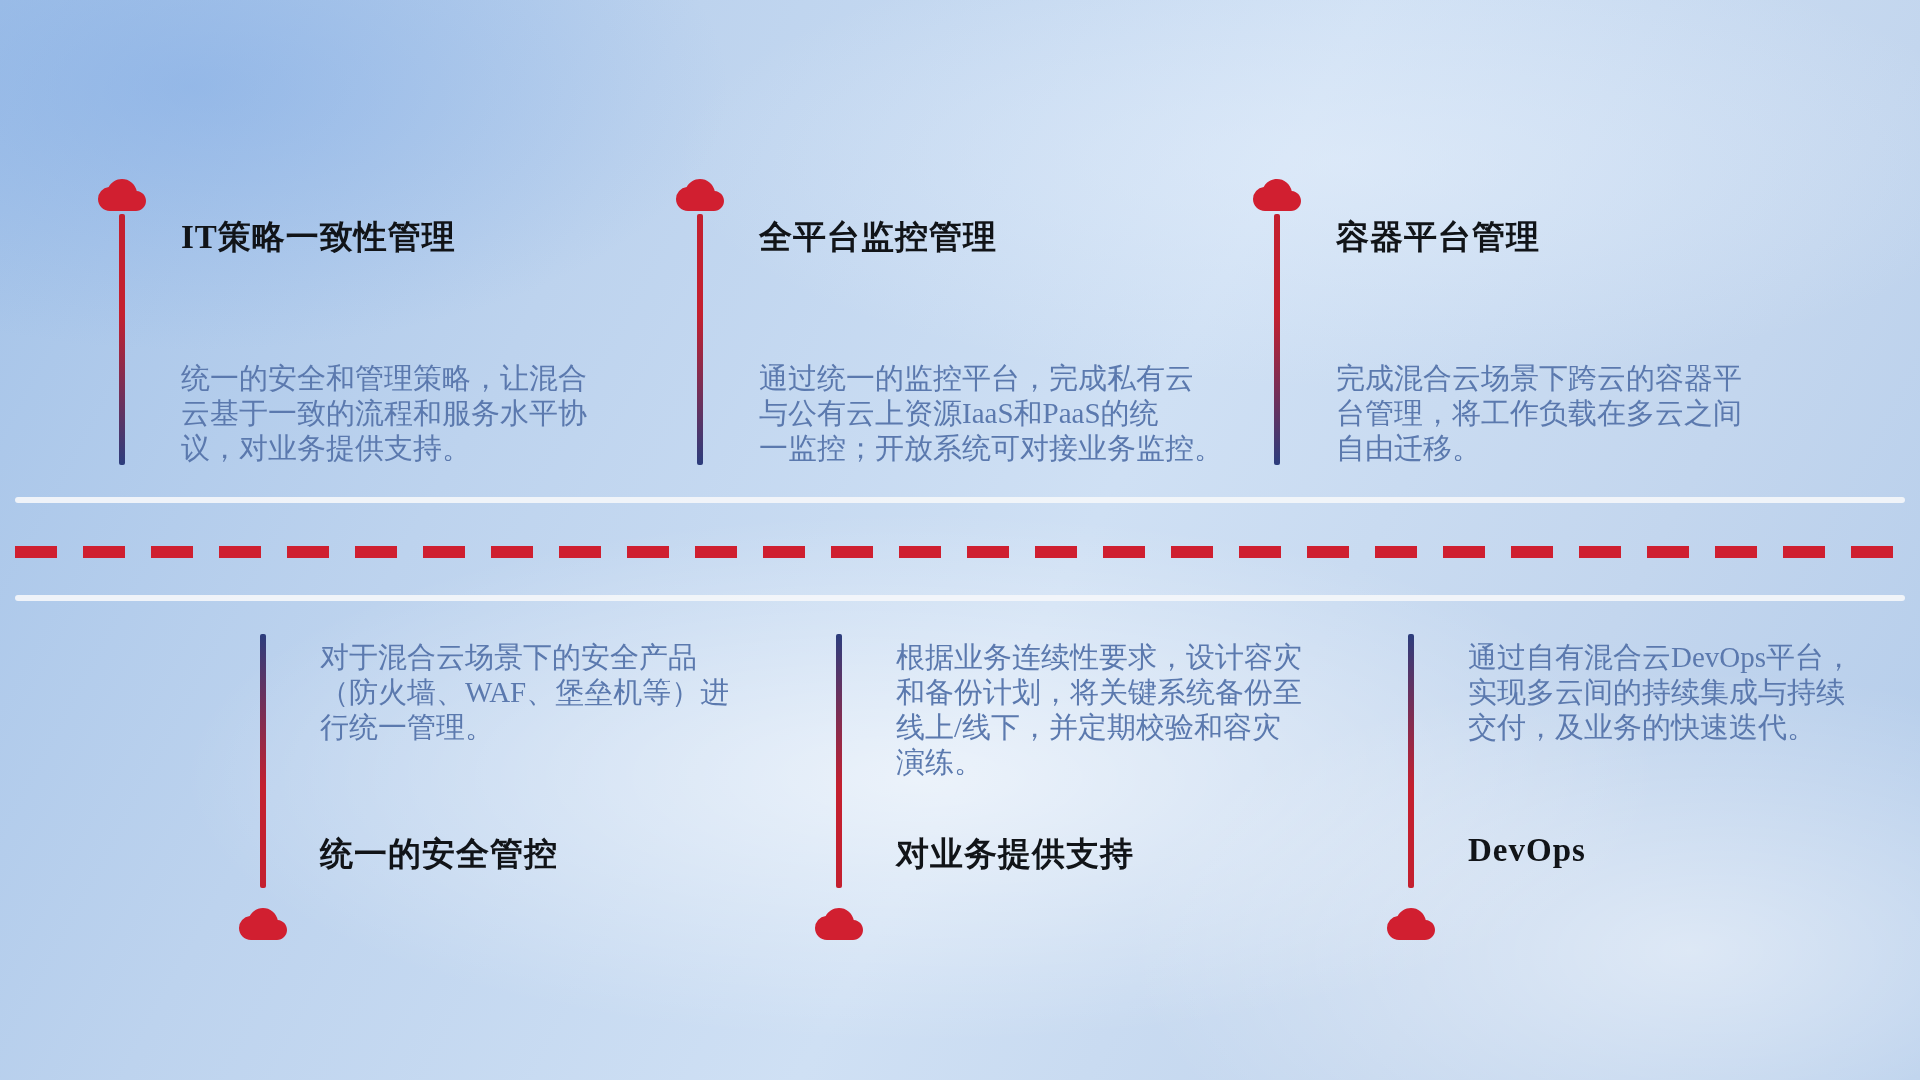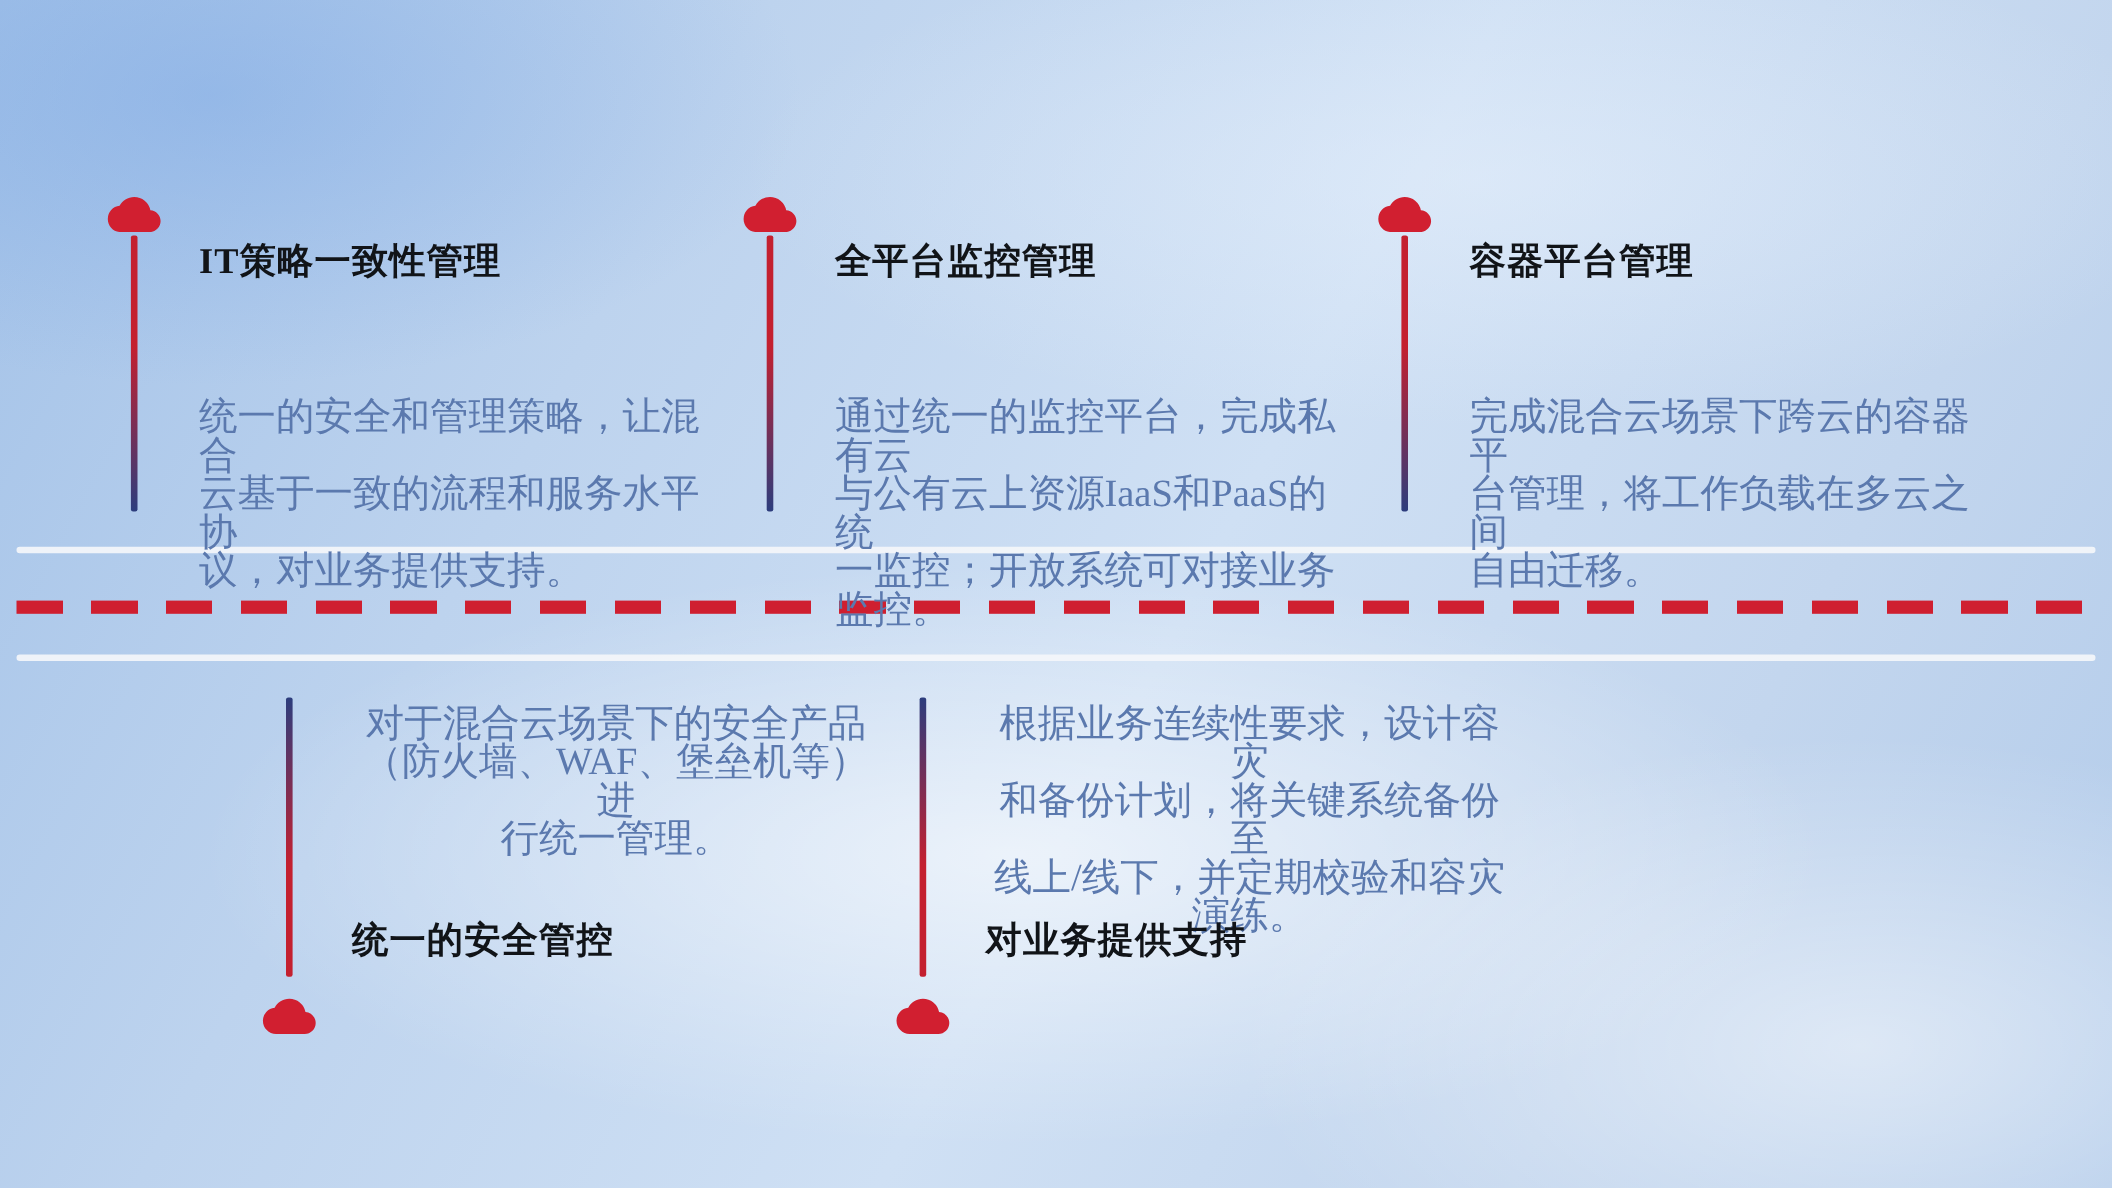--- a/index.html
+++ b/index.html
@@ -50,21 +50,21 @@
   .item .title {
     position: absolute;
     font-size: 33px;
     font-weight: 700;
     color: var(--title-color, #111418);
     letter-spacing: 1px;
     white-space: nowrap;
   }
   .item .desc {
     position: absolute;
-    font-size: 35px;
+    font-size: 29px;
     line-height: 35px;
     color: var(--desc-color, #5b79ae);
     white-space: pre-line;
     width: 480px;
   }
 
   
   .item.top { top: 171px; height: 300px; }
   .item.top .cloud { left: 0; top: 0; }
   .item.top .rail {
@@ -83,21 +83,21 @@
   
   .item.bottom { top: 634px; height: 320px; }
   .item.bottom .rail {
     left: 25px; top: 0; height: 254px;
     background: linear-gradient(to bottom,
       var(--line-navy, #2c3d7d) 0%,
       var(--line-red, #c4202f) 60%,
       var(--line-red, #c4202f) 100%);
   }
   .item.bottom .cloud { left: 0; top: 266px; }
-  .item.bottom .desc  { left: 85px; top: 6px; text-align: center; }
+  .item.bottom .desc  { left: 85px; top: 6px; }
   .item.bottom .title { left: 85px; top: 198px; }
   .item.bottom.col-1 { left: 235px; }
   .item.bottom.col-2 { left: 811px; }
   .item.bottom.col-3 { left: 1383px; }
 </style>
 </head>
 <body>
 
 <div class="canvas">
 
@@ -164,14 +164,26 @@
 线上/线下，并定期校验和容灾
 演练。</p>
     <h2 class="title">对业务提供支持</h2>
     <span class="cloud">
       <svg width="56" height="40" viewBox="0 0 24 20" aria-hidden="true">
         <path fill="currentColor" d="M19.35 10.04A7.49 7.49 0 0 0 12 4C9.11 4 6.6 5.64 5.35 8.04A5.994 5.994 0 0 0 0 14c0 3.31 2.69 6 6 6h13c2.76 0 5-2.24 5-5 0-2.64-2.05-4.78-4.65-4.96z"></path>
       </svg>
     </span>
   </div>
 
+  <div class="item bottom col-3">
+    <span class="rail"></span>
+    <p class="desc">通过自有混合云DevOps平台，
+实现多云间的持续集成与持续
+交付，及业务的快速迭代。</p>
+    <h2 class="title">DevOps</h2>
+    <span class="cloud">
+      <svg width="56" height="40" viewBox="0 0 24 20" aria-hidden="true">
+        <path fill="currentColor" d="M19.35 10.04A7.49 7.49 0 0 0 12 4C9.11 4 6.6 5.64 5.35 8.04A5.994 5.994 0 0 0 0 14c0 3.31 2.69 6 6 6h13c2.76 0 5-2.24 5-5 0-2.64-2.05-4.78-4.65-4.96z"></path>
+      </svg>
+    </span>
+  </div>
 
 </div>
 
 </body></html>

